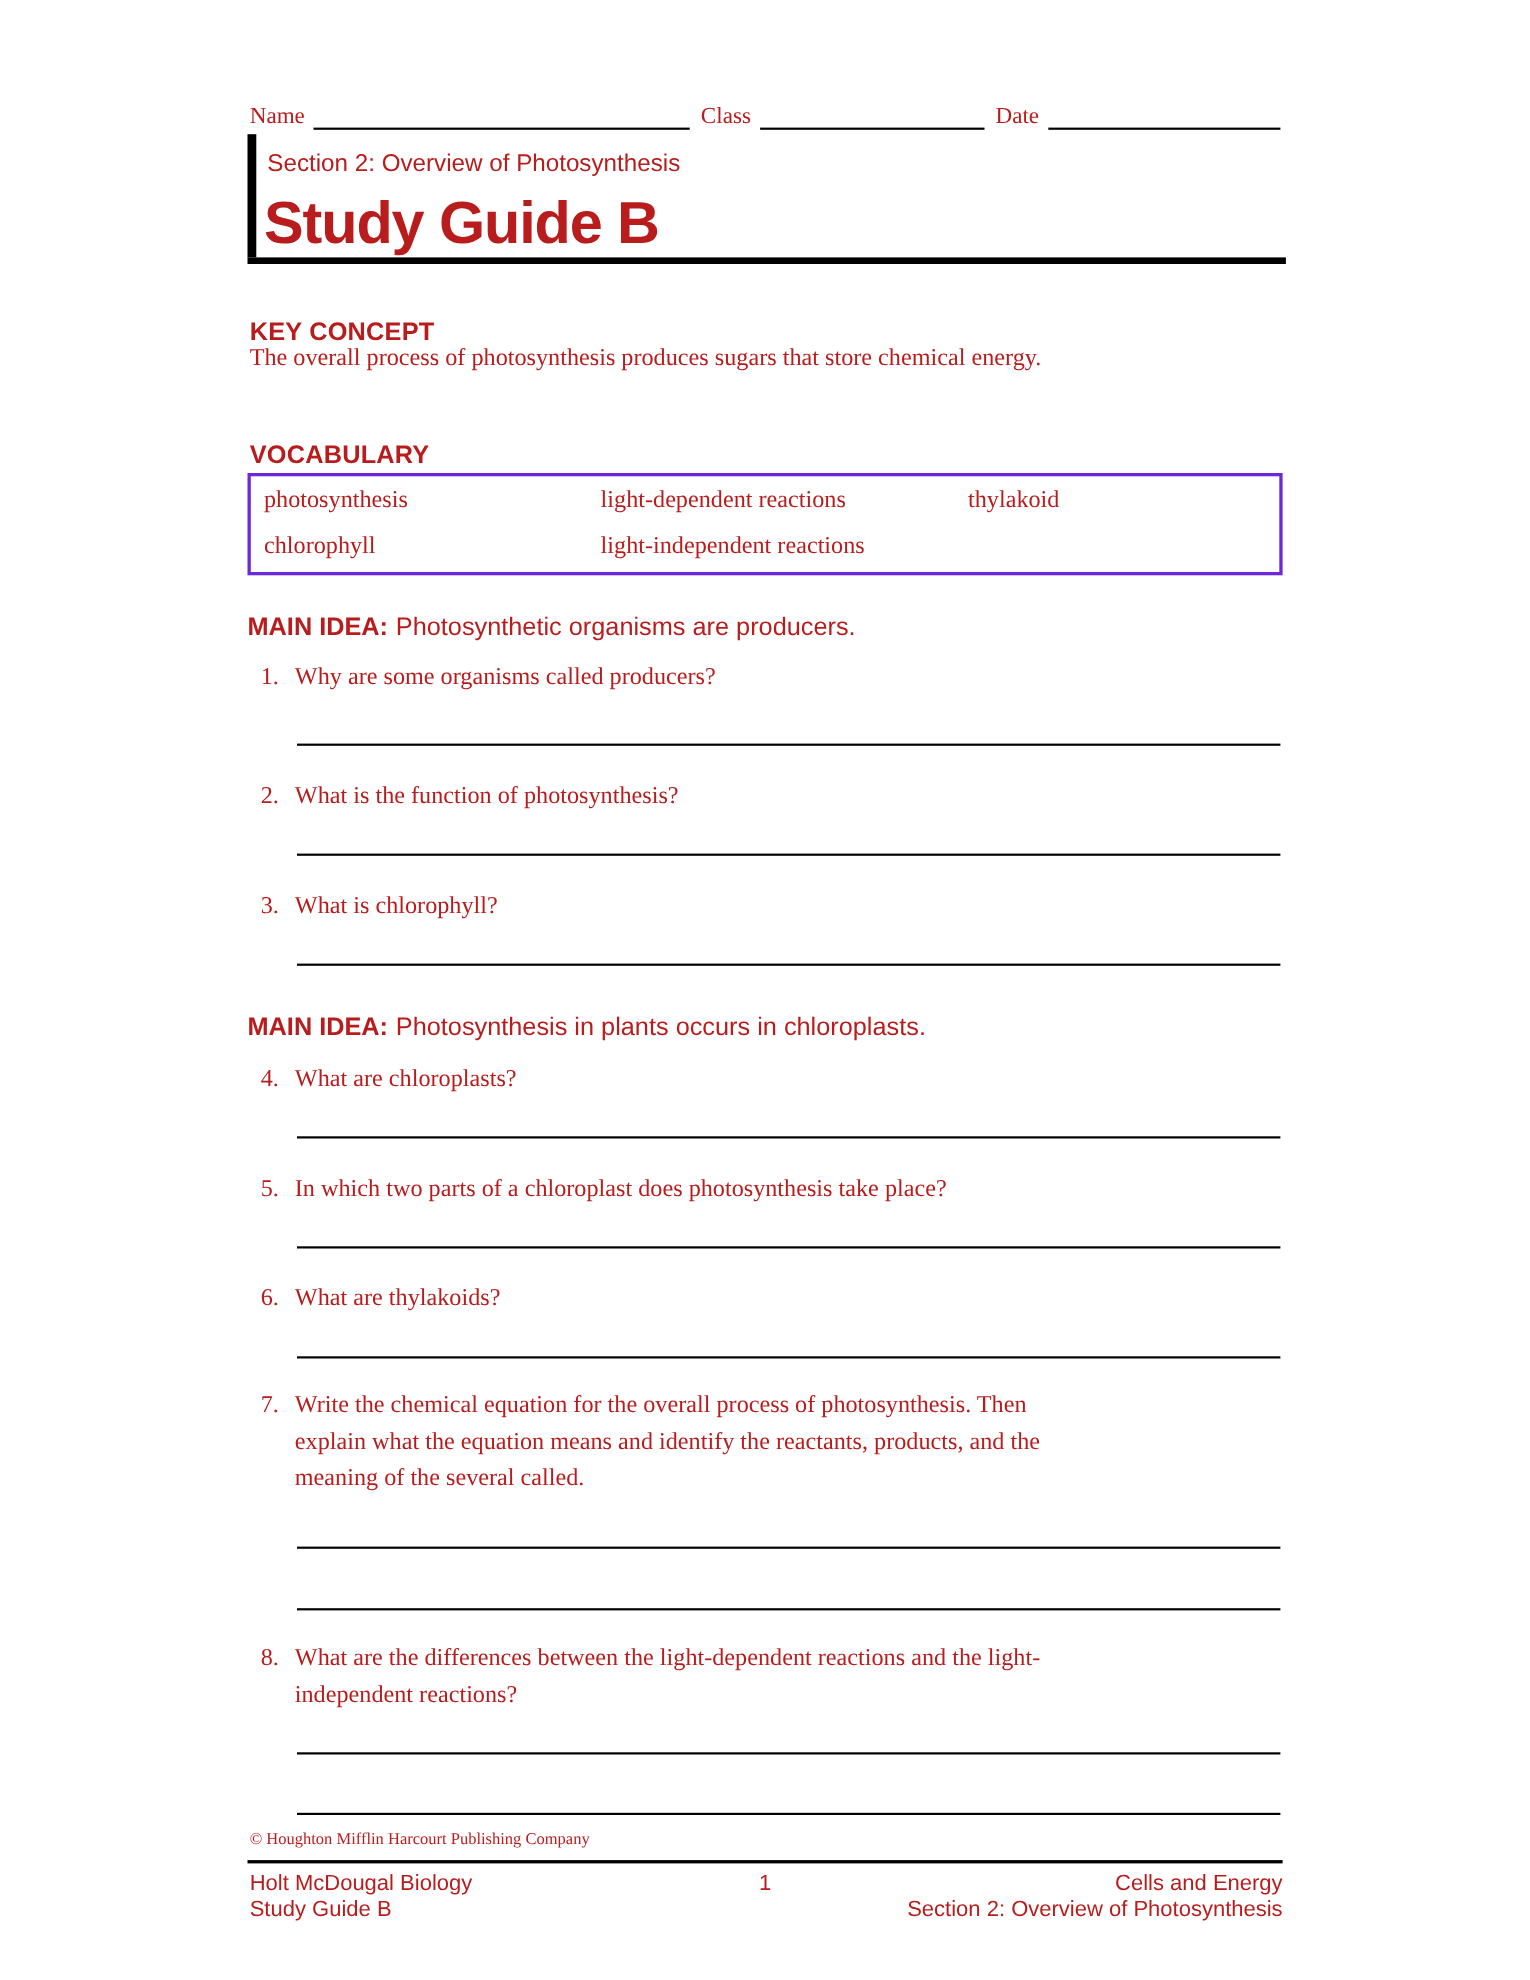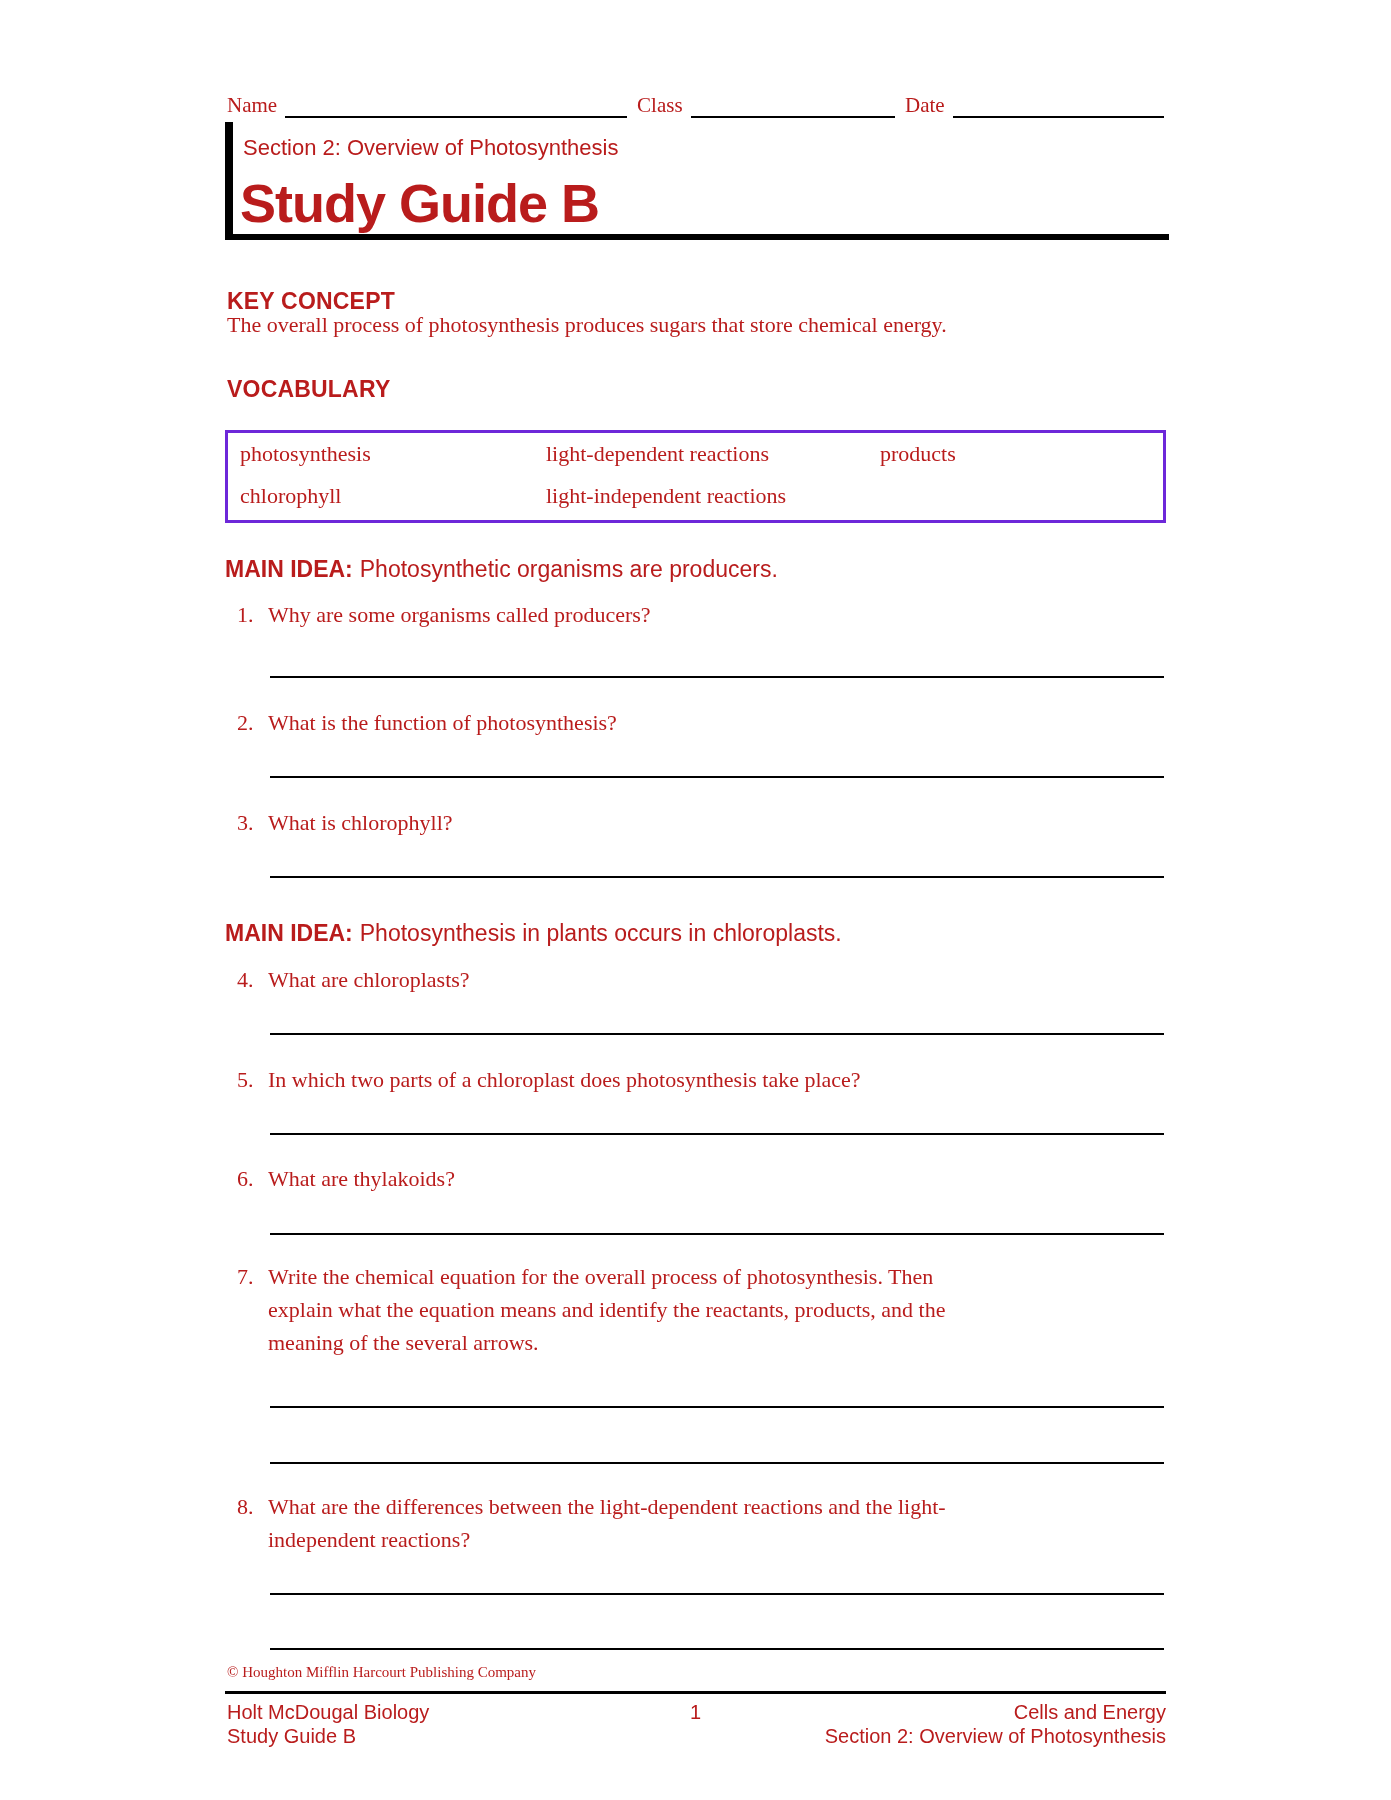--- a/index.html
+++ b/index.html
@@ -77,25 +77,25 @@
   </div>
 
   <div class="vbar"></div>
   <div class="hbar"></div>
   <div class="section-label">Section 2: Overview of Photosynthesis</div>
   <div class="doc-title">Study Guide B</div>
 
   <div class="h-sans" style="top:288px">KEY CONCEPT</div>
   <div class="body-serif" style="top:312px">The overall process of photosynthesis produces sugars that store chemical energy.</div>
 
-  <div class="h-sans" style="top:376px">VOCABULARY</div>
+  <div class="h-sans" style="top:400px">VOCABULARY</div>
   <div class="vocab-box">
     <span class="v v-r1 v-c1">photosynthesis</span>
     <span class="v v-r1 v-c2">light-dependent reactions</span>
-    <span class="v v-r1 v-c3">products</span>
+    <span class="v v-r1 v-c3">thylakoid</span>
     <span class="v v-r2 v-c1">chlorophyll</span>
     <span class="v v-r2 v-c2">light-independent reactions</span>
   </div>
 
   <div class="mainidea" style="top:556px">
     <span class="mi-label">MAIN IDEA:</span><span>Photosynthetic organisms are producers.</span>
   </div>
 
   <div class="q" style="top:598px">
     <span class="num">1.</span>
@@ -135,21 +135,21 @@
     <span class="num">6.</span>
     <span class="qtext">What are thylakoids?</span>
   </div>
   <div class="blank" style="top:1233px"></div>
 
   <div class="q" style="top:1260px">
     <span class="num">7.</span>
     <span class="qtext">
       <div>Write the chemical equation for the overall process of photosynthesis. Then</div>
       <div>explain what the equation means and identify the reactants, products, and the</div>
-      <div>meaning of the several arrows.</div>
+      <div>meaning of the several called.</div>
     </span>
   </div>
   <div class="blank" style="top:1406px"></div>
   <div class="blank" style="top:1462px"></div>
 
   <div class="q" style="top:1490px">
     <span class="num">8.</span>
     <span class="qtext">
       <div>What are the differences between the light-dependent reactions and the light-</div>
       <div>independent reactions?</div>

